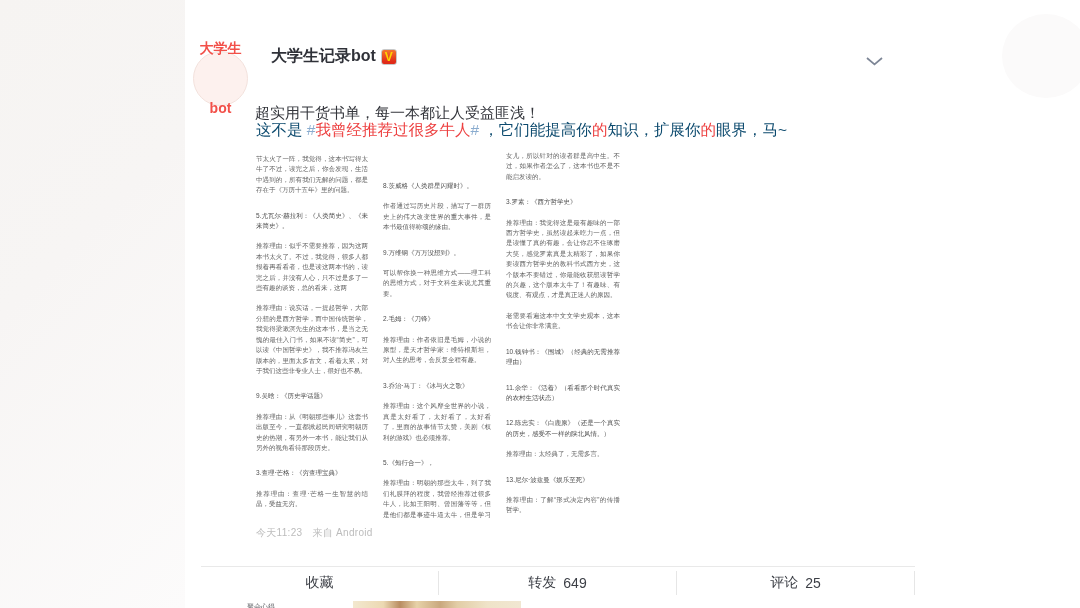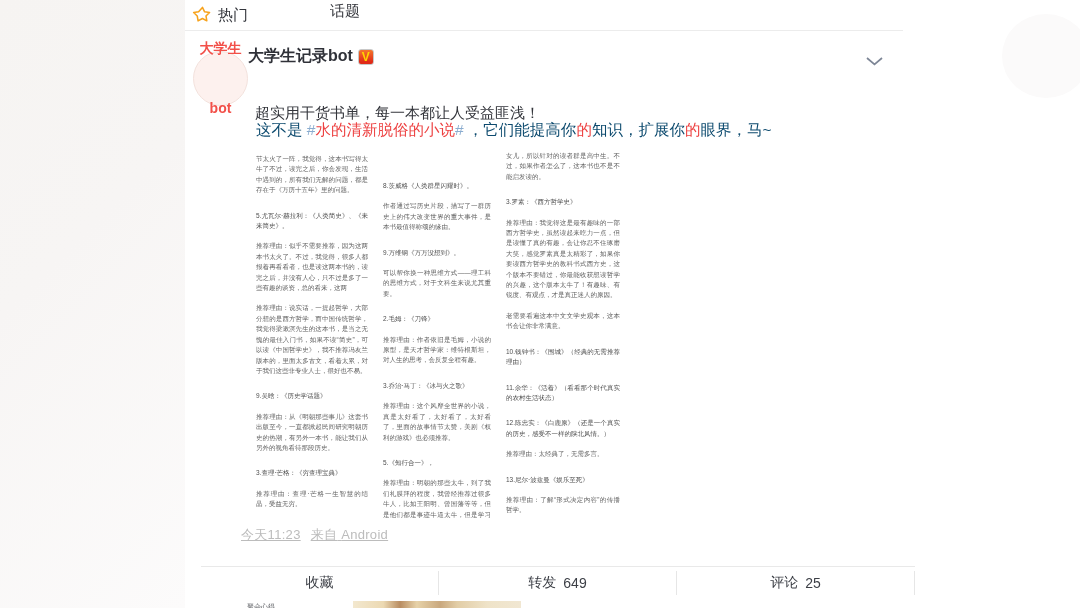--- a/index.html
+++ b/index.html
@@ -21,21 +21,21 @@
     font-size:15px; color:#33353b; cursor:default; }
   .tab-hot { left:7px; }
   .tab-topic { left:145px; top:-4px; }
   .star-icon svg { display:block; }
 
   
   .avatar { position:absolute; left:8px; top:51px; width:55px; height:55px; border-radius:50%;
     background:#fdf1ee; border:1px solid #f3e2dd; display:flex; flex-direction:column;
     align-items:center; justify-content:center; line-height:1.1;gap:44px; }
   .avatar span { color:#f25049; font-size:14px; font-weight:bold; letter-spacing:0; }
-  .user-row { position:absolute; left:63px; top:46px; display:flex; align-items:center; gap:5px; }
+  .user-row { position:absolute; left:86px; top:46px; display:flex; align-items:center; gap:5px; }
   .username { font-size:16px; font-weight:bold; color:#2f3138; }
   .v-badge { width:16px; height:16px; border-radius:3px;
     background:linear-gradient(180deg,#f4762c 0%,#e02a18 85%);
     color:#ffd400; font-size:12px; font-weight:bold; display:flex; align-items:center;
     justify-content:center; border:1px solid #c8c8c8; }
   .summary { position:absolute; left:70px; top:72px; font-size:15px; color:#33353b;margin-top:32px; }
   .chevron { position:absolute; left:680px; top:53px; }
 
   
   .post-body { position:absolute; left:71px; top:118px; width:580px; font-size:15.5px;
@@ -51,22 +51,22 @@
     grid-template-columns:112px 108px 114px; column-gap:15px;
     filter:blur(0.3px); }
   .img-col { overflow:hidden; color:#5f5f5f; font-size:6.5px; line-height:10.4px;
     text-align:justify; }
   .img-col-0 { padding-top:3px; }
   .img-col-1 { padding-top:15px; }
   .img-col-2 { padding-top:0; }
   .img-block { margin-bottom:10px; }
   .img-block.head { margin-top:15px; color:#4e4e4e; }
 
-  .timestamp { position:absolute; left:56px; top:526px; font-size:13px; color:#bcbcbc;
-    letter-spacing:0.3px;text-decoration:underline; }
+  .timestamp { position:absolute; left:71px; top:526px; font-size:10px; color:#bcbcbc;
+    letter-spacing:0.3px; }
   .timestamp .src { margin-left:10px; }
 
   
   .action-bar { position:absolute; left:16px; top:566px; width:714px; height:33px;
     border-top:1px solid #e9e9e9; background:#fff; display:flex; align-items:stretch; }
   .bar-item { flex:1; display:flex; align-items:center; justify-content:center; gap:7px;
     font-size:14px; color:#3c3f46; cursor:default; }
   .vdiv { width:1px; background:#e6e6e6; margin:4px 0; }
   .like-icon svg { display:block; margin-top:-1px; }
 
@@ -79,54 +79,41 @@
 </style>
 </head>
 <body>
 
 <div class="stage">
   <div class="left-strip"></div>
   <div class="faint-circle"></div>
 
   <div class="app">
 
-    <div class="topbar">
-      <div class="tab tab-hot">
-        <span class="star-icon">
-          <svg width="20" height="20" viewBox="0 0 24 24">
-            <path d="M12 2.8l2.85 5.8 6.4.9-4.65 4.5 1.1 6.35L12 17.35l-5.7 3-1.1-6.35L.55 9.5l6.4-.9z" transform="translate(1.5,0.3) scale(0.92)" fill="none" stroke="#f7a21b" stroke-width="2" stroke-linejoin="round"></path>
-          </svg>
-        </span>
-        <span>热门</span>
-      </div>
-      <div class="tab tab-topic">
-        <span>话题</span>
-      </div>
-    </div>
 
     <div>
       <div class="avatar">
         <span>大学生</span>
         <span>bot</span>
       </div>
 
       <div class="user-row">
         <span class="username">大学生记录bot</span>
         <span class="v-badge">V</span>
       </div>
 
       <div class="summary">超实用干货书单，每一本都让人受益匪浅！</div>
 
       <span class="chevron">
         <svg width="19" height="11" viewBox="0 0 19 11">
           <polyline points="2,2 9.5,8.5 17,2" fill="none" stroke="#7d8696" stroke-width="1.7"></polyline>
         </svg>
       </span>
 
-      <div class="post-body"><span class="seg-normal">这不是 </span><span class="seg-hash">#</span><span class="seg-hashtext">水的清新脱俗的小说</span><span class="seg-hash">#</span><span class="seg-normal"> ，它们能提高你</span><span class="seg-em">的</span><span class="seg-normal">知识，扩展你</span><span class="seg-em">的</span><span class="seg-normal">眼界，马~</span></div>
+      <div class="post-body"><span class="seg-normal">这不是 </span><span class="seg-hash">#</span><span class="seg-hashtext">我曾经推荐过很多牛人</span><span class="seg-hash">#</span><span class="seg-normal"> ，它们能提高你</span><span class="seg-em">的</span><span class="seg-normal">知识，扩展你</span><span class="seg-em">的</span><span class="seg-normal">眼界，马~</span></div>
 
       <div class="post-image">
           <div class="img-col img-col-0">
             <p class="img-block">节太火了一阵，我觉得，这本书写得太牛了不过，读完之后，你会发现，生活中遇到的，所有我们无解的问题，都是存在于《万历十五年》里的问题。</p>
             <p class="img-block head">5.尤瓦尔·赫拉利：《人类简史》、《未来简史》。</p>
             <p class="img-block">推荐理由：似乎不需要推荐，因为这两本书太火了。不过，我觉得，很多人都报着再看看者，也是读这两本书的，读完之后，并没有人心，只不过是多了一些有趣的谈资，总的看来，这两</p>
             <p class="img-block">推荐理由：说实话，一提起哲学，大部分想的是西方哲学，而中国传统哲学，我觉得梁漱溟先生的这本书，是当之无愧的最佳入门书，如果不读“简史”，可以读《中国哲学史》，我不推荐冯友兰版本的，里面太多古文，看着太累，对于我们这些非专业人士，很好也不易。</p>
             <p class="img-block head">9.吴晗：《历史学话题》</p>
             <p class="img-block">推荐理由：从《明朝那些事儿》这套书出版至今，一直都掀起民间研究明朝历史的热潮，有另外一本书，能让我们从另外的视角看待那段历史。</p>
             <p class="img-block head">3.查理·芒格：《穷查理宝典》</p>

